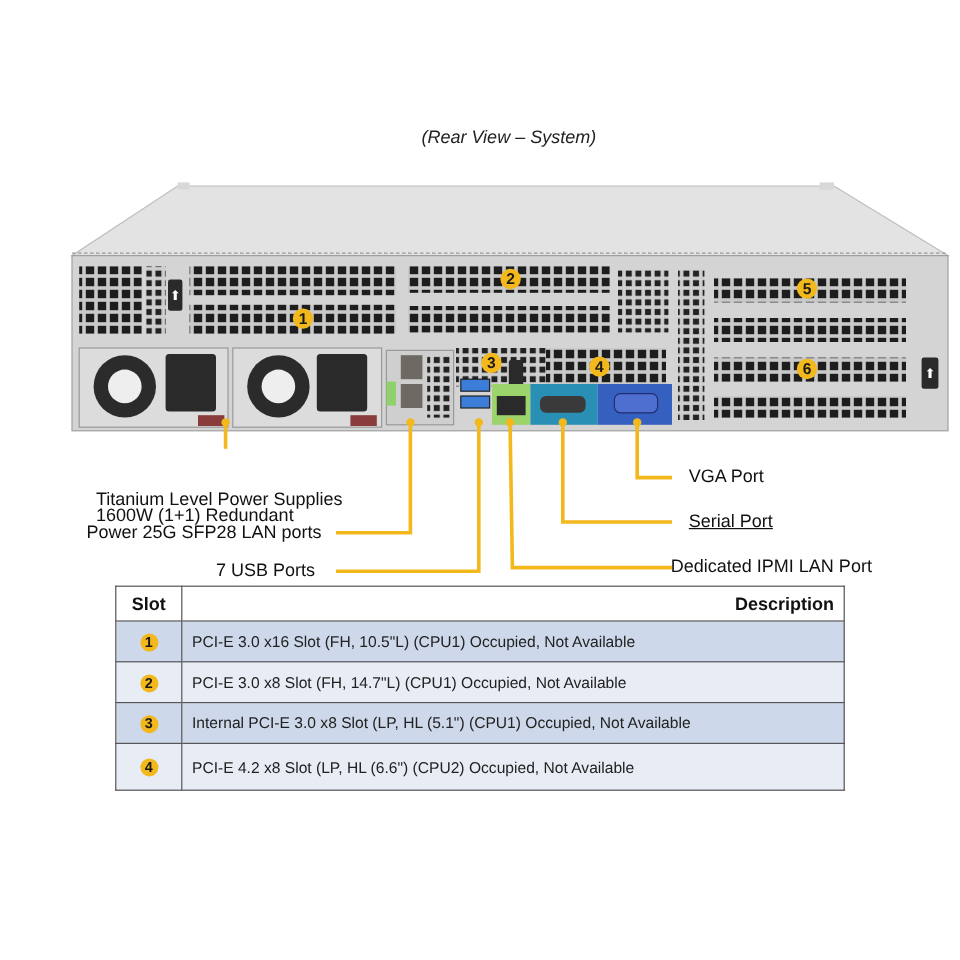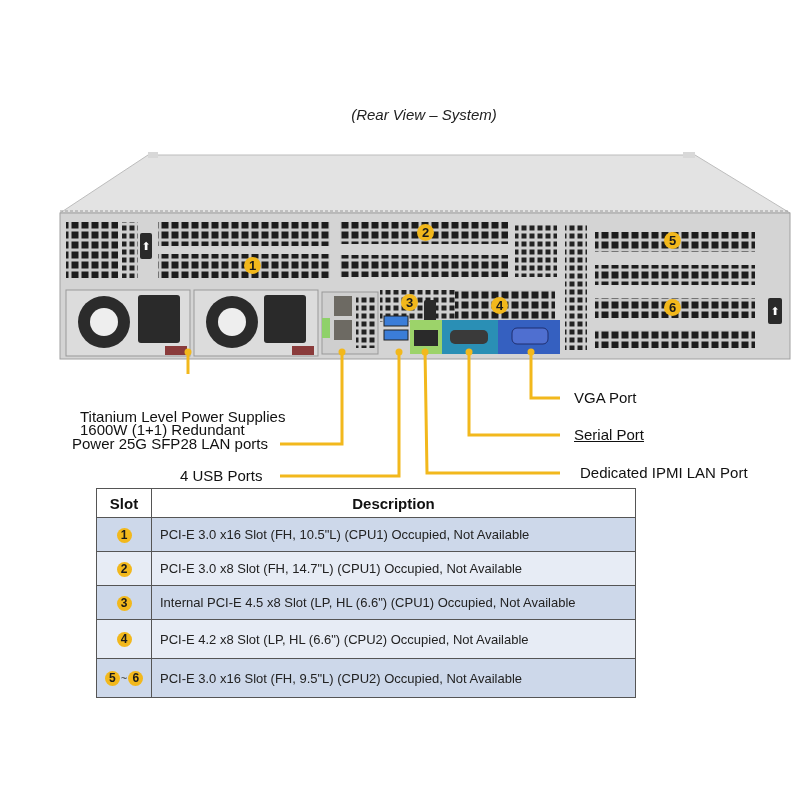--- a/index.html
+++ b/index.html
@@ -1,23 +1,23 @@
 <!DOCTYPE html>
 <html><head>
 <meta charset="utf-8">
 <style>
   html, body { margin:0; padding:0; background:#ffffff; }
   body { width:800px; height:800px; position:relative; overflow:hidden; font-family:"Liberation Sans", sans-serif; color:#111; }
   .abs { position:absolute; }
   #caption { left:0; width:848px; top:106px; text-align:center; font-style:italic; font-size:15px; color:#222; }
   svg#chassis { position:absolute; left:0; top:0; }
   .label { position:absolute; font-size:15px; color:#111; white-space:nowrap; line-height:18px; }
-  table#slots { position:absolute; left:96px; top:488px; width:540px; border-collapse:collapse; font-size:13px; }
+  table#slots { position:absolute; left:96px; top:488px; width:608px; border-collapse:collapse; font-size:13px; }
   table#slots th, table#slots td { border:1px solid #555; }
-  table#slots th { background:#ffffff; font-weight:bold; font-size:15px; text-align:center; height:28px; padding:0 8px; }
+  table#slots th { background:#ffffff; font-weight:bold; font-size:15px; text-align:right; height:28px; padding:0 8px; }
   table#slots th.slotcol { text-align:center; width:38px; }
   table#slots td { height:33px; padding:0 8px; color:#222; }
   table#slots td.slotcell { text-align:center; padding:0; }
   table#slots tr.odd td { background:#cdd8ea; }
   table#slots tr.even td { background:#e7ecf5; }
   .badge { display:inline-block; width:15px; height:15px; border-radius:50%; background:#f2b81c; color:#1a1a1a; font-weight:bold; font-size:12px; line-height:15px; text-align:center; font-family:"Liberation Sans", sans-serif; }
   .tilde { font-size:11px; color:#333; margin:0 1px; }
   .numbadge { position:absolute; width:17px; height:17px; border-radius:50%; background:#f2b81c; color:#1a1a1a; font-weight:bold; font-size:13px; line-height:17px; text-align:center; }
 </style>
 </head>
@@ -131,49 +131,43 @@
     <circle cx="399" cy="352" r="3.5"></circle>
     <circle cx="425" cy="352" r="3.5"></circle>
     <circle cx="469" cy="352" r="3.5"></circle>
     <circle cx="531" cy="352" r="3.5"></circle>
   </g>
 </svg>
 
 <div class="label" style="left:80px;top:381px;margin-top:40px;">1600W (1+1) Redundant</div>
 <div class="label" style="left:80px;top:408px;">Titanium  Level Power Supplies</div>
 <div class="label" style="left:72px;top:435px;">Power 25G SFP28 LAN ports</div>
-<div class="label" style="left:180px;top:467px;">4 USB Ports</div>
+<div class="label" style="left:180px;top:467px;">7 USB Ports</div>
 <div class="label" style="left:574px;top:389px;">VGA Port</div>
 <div class="label" style="left:574px;top:426px;text-decoration:underline;">Serial Port</div>
-<div class="label" style="left:580px;top:464px;">Dedicated IPMI  LAN Port</div>
+<div class="label" style="left:559px;top:464px;">Dedicated IPMI  LAN Port</div>
 
 <table id="slots">
   <thead>
     <tr>
       <th class="slotcol">Slot</th>
       <th>Description</th>
     </tr>
   </thead>
   <tbody>
     <tr class="odd">
       <td class="slotcell"><span class="badge">1</span></td>
       <td>PCI-E 3.0 x16 Slot (FH, 10.5"L) (CPU1) Occupied, Not Available</td>
     </tr>
     <tr class="even">
       <td class="slotcell"><span class="badge">2</span></td>
       <td>PCI-E 3.0 x8 Slot (FH, 14.7"L) (CPU1) Occupied, Not Available</td>
     </tr>
     <tr class="odd">
       <td class="slotcell"><span class="badge">3</span></td>
-      <td>Internal PCI-E 4.5 x8 Slot (LP, HL (6.6") (CPU1) Occupied, Not Available</td>
+      <td>Internal PCI-E 3.0 x8 Slot (LP, HL (5.1") (CPU1) Occupied, Not Available</td>
     </tr>
     <tr class="even">
       <td class="slotcell" style="height:38px;"><span class="badge">4</span></td>
       <td>PCI-E 4.2 x8 Slot (LP, HL (6.6") (CPU2) Occupied, Not Available</td>
     </tr>
-    <tr class="odd">
-      <td class="slotcell" style="height:38px;">
-        <span class="badge">5</span><span class="tilde">~</span><span class="badge">6</span>
-      </td>
-      <td>PCI-E 3.0 x16 Slot (FH, 9.5"L) (CPU2) Occupied, Not Available</td>
-    </tr>
   </tbody>
 </table>
 
 </body></html>

